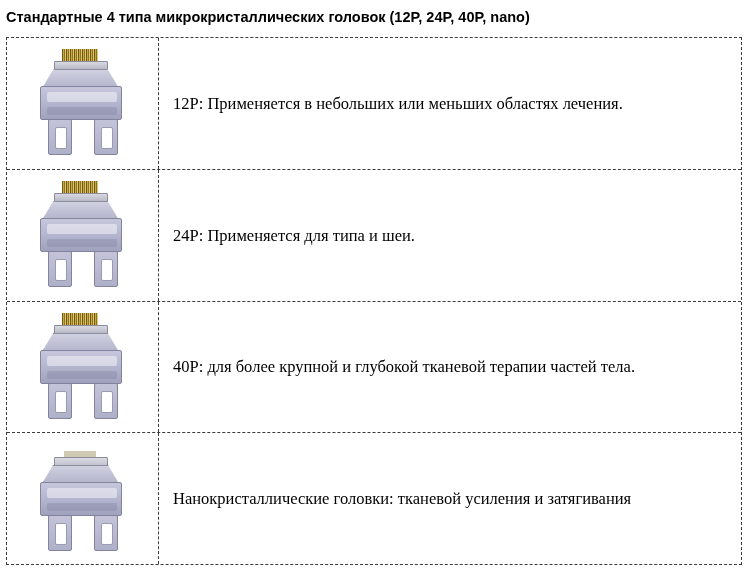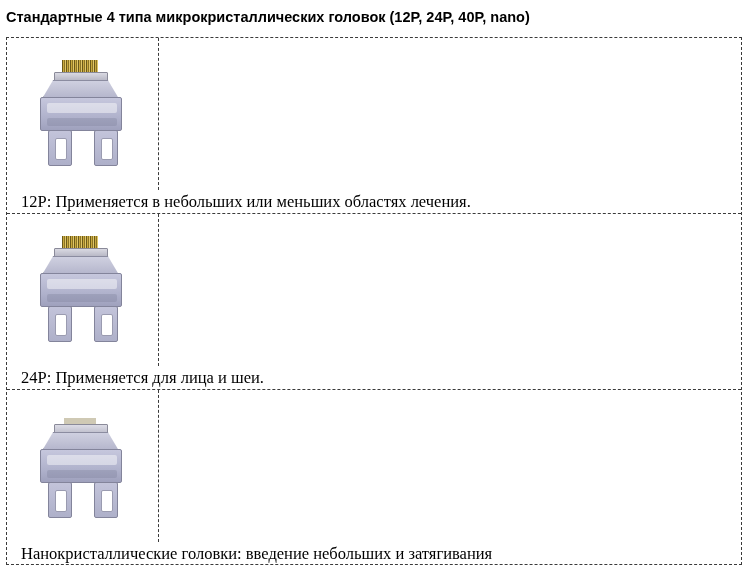--- a/index.html
+++ b/index.html
@@ -35,21 +35,21 @@
     top: 37px;
     width: 736px;
     height: 528px;
     border: 1px dashed #3b3b3b;
     box-sizing: border-box;
     display: flex;
     flex-direction: column;
   }
   .row {
     display: flex;
-    flex-direction: column;
+    flex-direction: row;
     align-items: stretch;
     flex: 1 1 0;
     border-bottom: 1px dashed #3b3b3b;
     box-sizing: border-box;
   }
   .row:last-child {
     border-bottom: none;
   }
   .cell-img {
     width: 152px;
@@ -208,35 +208,50 @@
         <div class="cart">
           <div class="needles"></div>
           <div class="topband"></div>
           <div class="shoulder"></div>
           <div class="body"></div>
           <div class="legL"></div>
           <div class="legR"></div>
         </div>
       </div>
       <div class="cell-text">
-        <span class="txt">24P: Применяется для лица и шеи.</span>
-      </div>
-    </div>
-
+        <span class="txt">24P: Применяется для типа и шеи.</span>
+      </div>
+    </div>
+
+    <div class="row r3">
+      <div class="cell-img">
+        <div class="cart">
+          <div class="needles"></div>
+          <div class="topband"></div>
+          <div class="shoulder"></div>
+          <div class="body"></div>
+          <div class="legL"></div>
+          <div class="legR"></div>
+        </div>
+      </div>
+      <div class="cell-text">
+        <span class="txt">40P: для более крупной и глубокой тканевой терапии частей тела.</span>
+      </div>
+    </div>
 
     <div class="row r4">
       <div class="cell-img">
         <div class="cart nano">
           <div class="needles"></div>
           <div class="topband"></div>
           <div class="shoulder"></div>
           <div class="body"></div>
           <div class="legL"></div>
           <div class="legR"></div>
         </div>
       </div>
       <div class="cell-text">
-        <span class="txt">Нанокристаллические головки: введение небольших и затягивания</span>
+        <span class="txt">Нанокристаллические головки: тканевой усиления и затягивания</span>
       </div>
     </div>
 
   </div>
 </div>
 
 </body></html>

